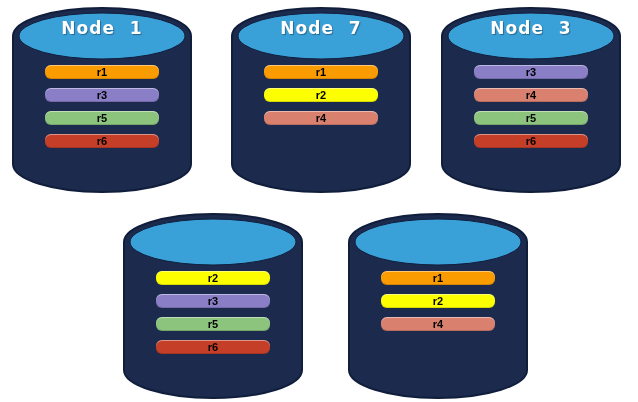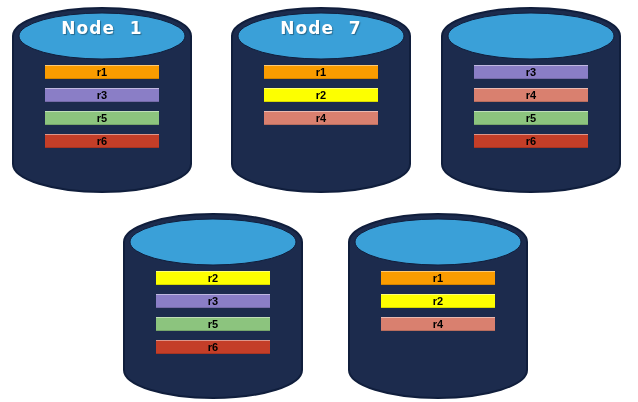--- a/index.html
+++ b/index.html
@@ -54,21 +54,21 @@
     right: 0;
     top: 59px;
     display: flex;
     flex-direction: column;
     align-items: center;
     gap: 9px;
   }
   .bar {
     width: 114px;
     height: 14px;
-    border-radius: 0;
+    border-radius: 6px;
     box-shadow: inset 0 1px 0 rgba(255,255,255,0.45), inset 0 -1px 0 rgba(0,0,0,0.15);
     color: var(--replica-text, #000000);
     font-size: 11px;
     font-weight: bold;
     line-height: 14px;
     text-align: center;
     font-family: "Liberation Sans", sans-serif;
   }
 </style>
 </head>
@@ -101,20 +101,21 @@
       <div class="bar" style="background: rgb(253, 255, 0);">r2</div>
       <div class="bar" style="background: rgb(217, 128, 111);">r4</div>
     </div>
   </div>
 
   <div class="node" style="left:440px; top:6px;">
     <svg class="cyl" width="182" height="190" viewBox="0 0 182 190">
       <path class="cyl-body" d="M 2 30 A 89 28 0 0 1 180 30 L 180 158 A 89 28 0 0 1 2 158 Z"></path>
       <ellipse class="cyl-top" cx="91" cy="30" rx="83" ry="23"></ellipse>
     </svg>
+    <div class="node-title">Node 3</div>
     <div class="bars">
       <div class="bar" style="background: rgb(138, 126, 198);">r3</div>
       <div class="bar" style="background: rgb(217, 128, 111);">r4</div>
       <div class="bar" style="background: rgb(140, 196, 126);">r5</div>
       <div class="bar" style="background: rgb(196, 62, 40);">r6</div>
     </div>
   </div>
 
   <div class="node" style="left:122px; top:212px;">
     <svg class="cyl" width="182" height="190" viewBox="0 0 182 190">

